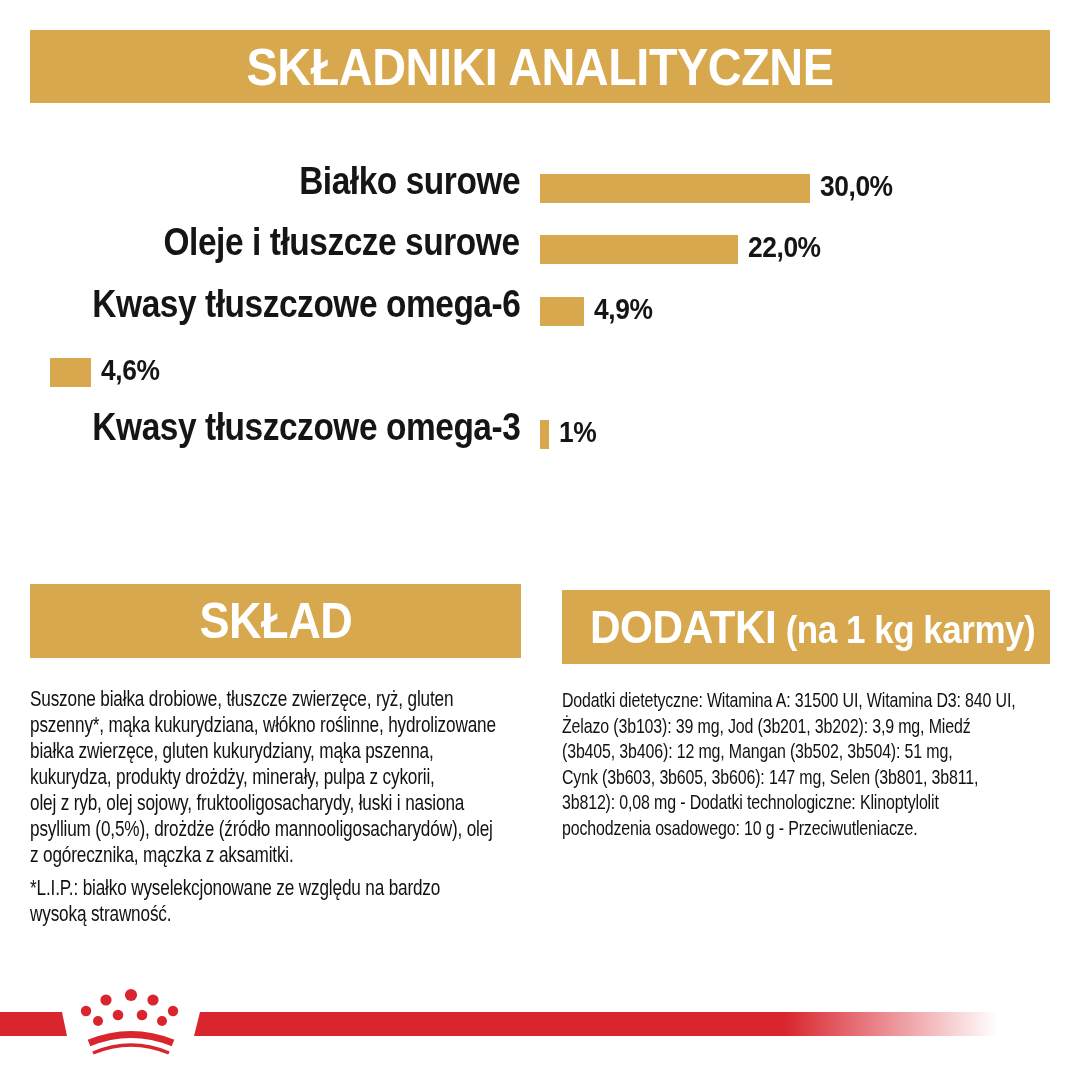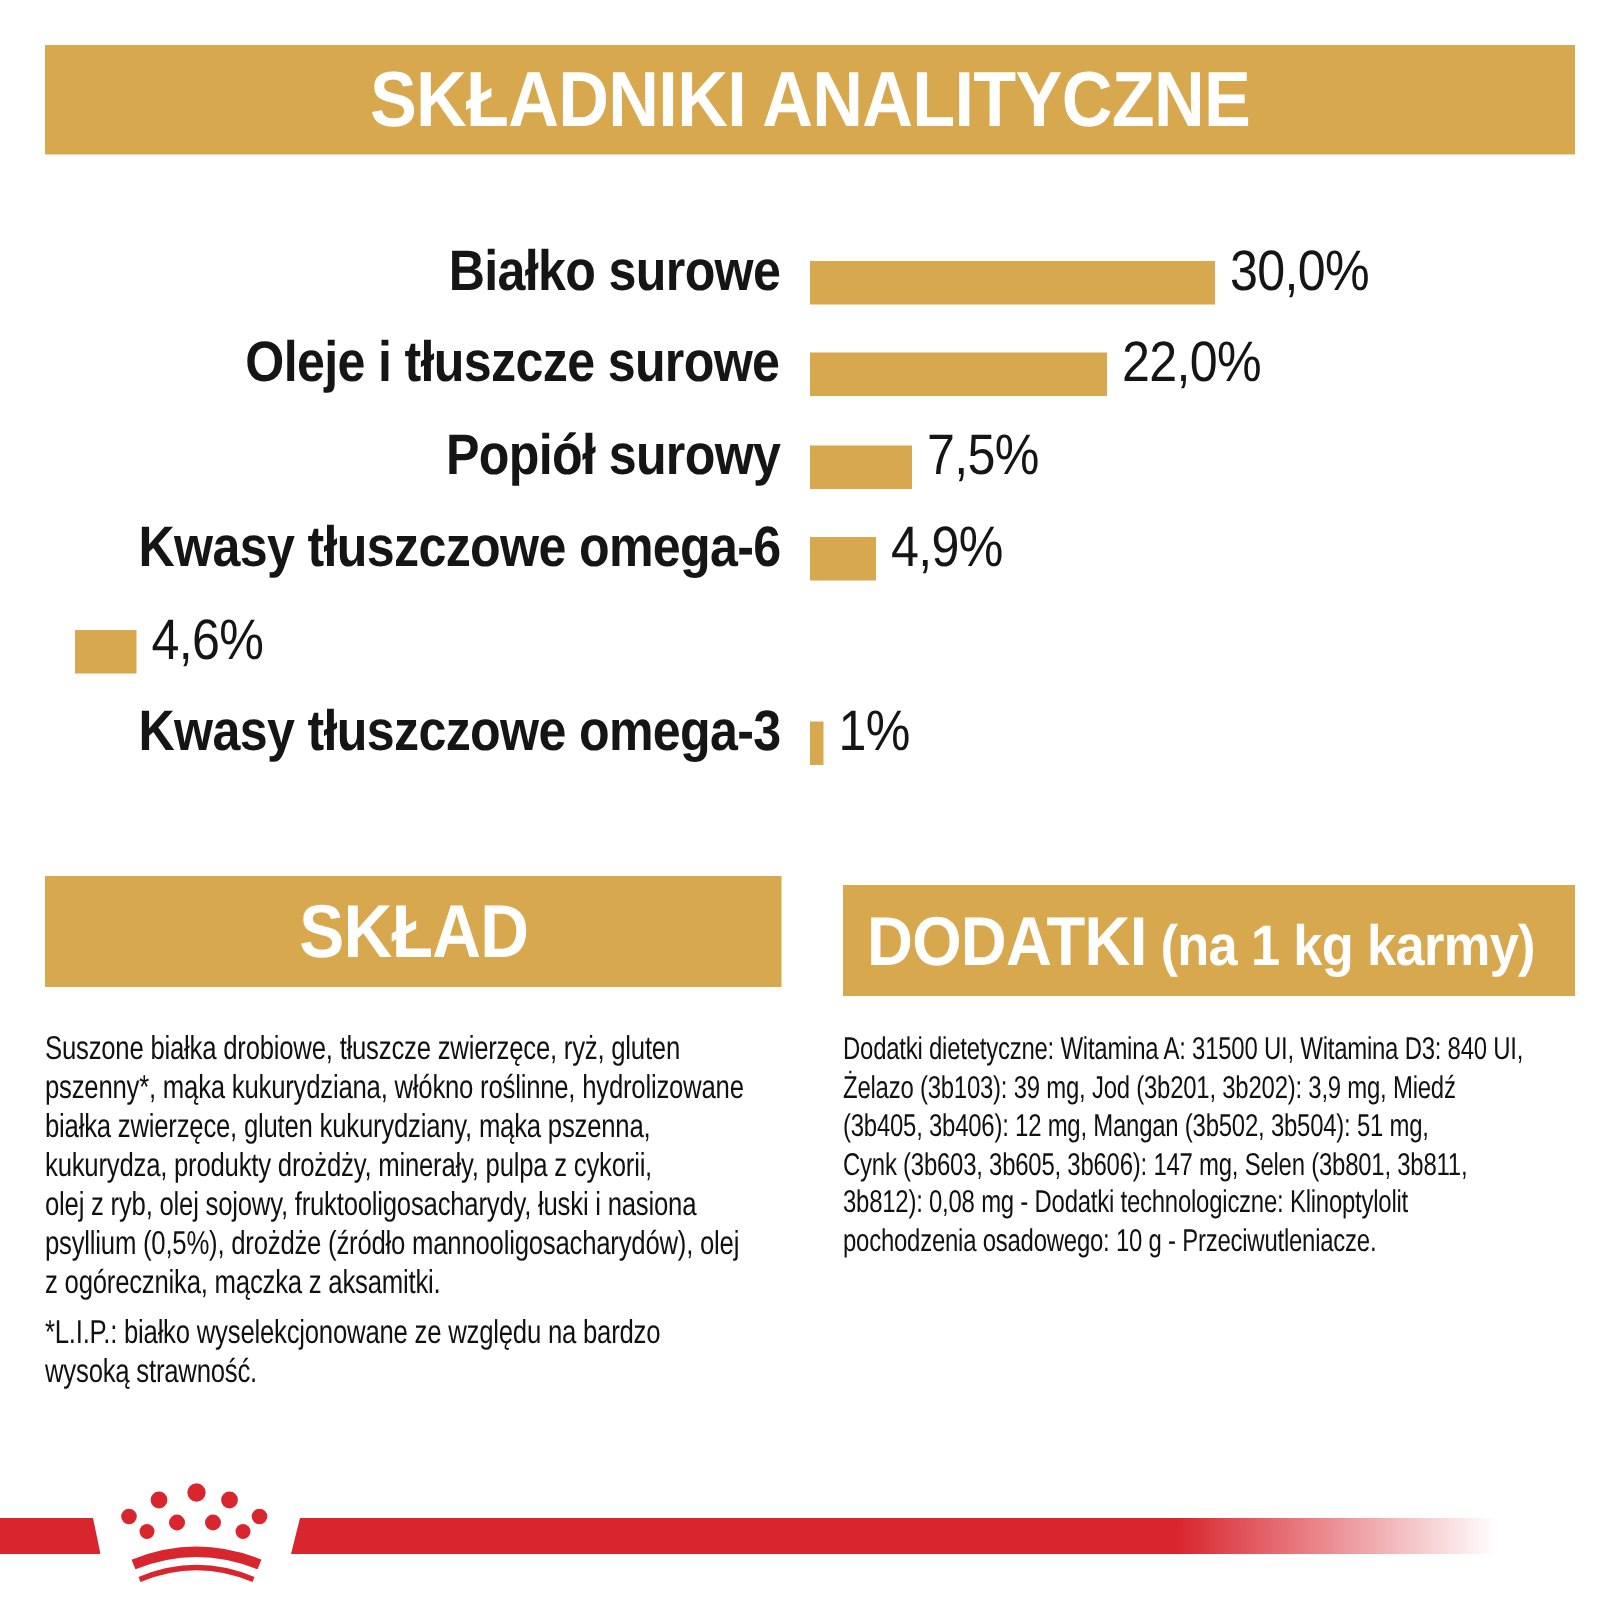--- a/index.html
+++ b/index.html
@@ -30,25 +30,25 @@
   .cond-l{display:inline-block;transform:scaleX(0.88);transform-origin:0 50%;letter-spacing:-0.5px;white-space:nowrap;}
   .cond-r{display:inline-block;transform:scaleX(0.88);transform-origin:100% 50%;letter-spacing:-0.5px;white-space:nowrap;}
 
   .top-banner{left:30px;top:30px;width:1020px;height:73px;}
   .top-banner .title{font-size:52px;}
 
   .chart{position:absolute;left:30px;top:141px;width:1020px;}
   .chart-row{display:flex;align-items:flex-end;height:61.5px;}
   .chart-label{width:490px;text-align:right;font-size:38px;font-weight:bold;}
   .bar{height:29px;background:var(--gold);margin-left:20px;flex:0 0 auto;}
-  .chart-value{margin-left:10px;font-size:38px;font-weight:normal;}
+  .chart-value{margin-left:10px;font-size:30px;font-weight:bold;}
 
   .sklad-banner{left:30px;top:584px;width:491px;height:74px;}
   .sklad-banner .title{font-size:50px;}
-  .dodatki-banner{left:562px;top:590px;width:488px;height:74px;padding-left:16px;}
+  .dodatki-banner{left:562px;top:590px;width:488px;height:74px;padding-left:28px;}
   .dodatki-banner .line{display:inline-block;transform:scaleX(0.92);transform-origin:0 50%;letter-spacing:-0.5px;white-space:nowrap;}
   .dodatki-banner .t1{font-size:46px;font-weight:bold;}
   .dodatki-banner .t2{font-size:38px;font-weight:bold;}
 
   .bodytext{
     position:absolute;
     white-space:pre-line;
     transform-origin:0 0;
     letter-spacing:-0.2px;
     color:#111;
@@ -76,25 +76,20 @@
 <div class="chart">
   <div class="chart-row">
     <div class="chart-label"><span class="cond-r">Białko surowe</span></div>
     <div class="bar" style="width: 270px;"></div>
     <div class="chart-value"><span class="cond-l">30,0%</span></div>
   </div>
   <div class="chart-row">
     <div class="chart-label"><span class="cond-r">Oleje i tłuszcze surowe</span></div>
     <div class="bar" style="width: 198px;"></div>
     <div class="chart-value"><span class="cond-l">22,0%</span></div>
-  </div>
-  <div class="chart-row">
-    <div class="chart-label"><span class="cond-r">Popiół surowy</span></div>
-    <div class="bar" style="width: 67.5px;"></div>
-    <div class="chart-value"><span class="cond-l">7,5%</span></div>
   </div>
   <div class="chart-row">
     <div class="chart-label"><span class="cond-r">Kwasy tłuszczowe omega-6</span></div>
     <div class="bar" style="width: 44.1px;"></div>
     <div class="chart-value"><span class="cond-l">4,9%</span></div>
   </div>
   <div class="chart-row">
     <div class="bar" style="width: 41.4px;"></div>
     <div class="chart-value"><span class="cond-l">4,6%</span></div>
   </div>

